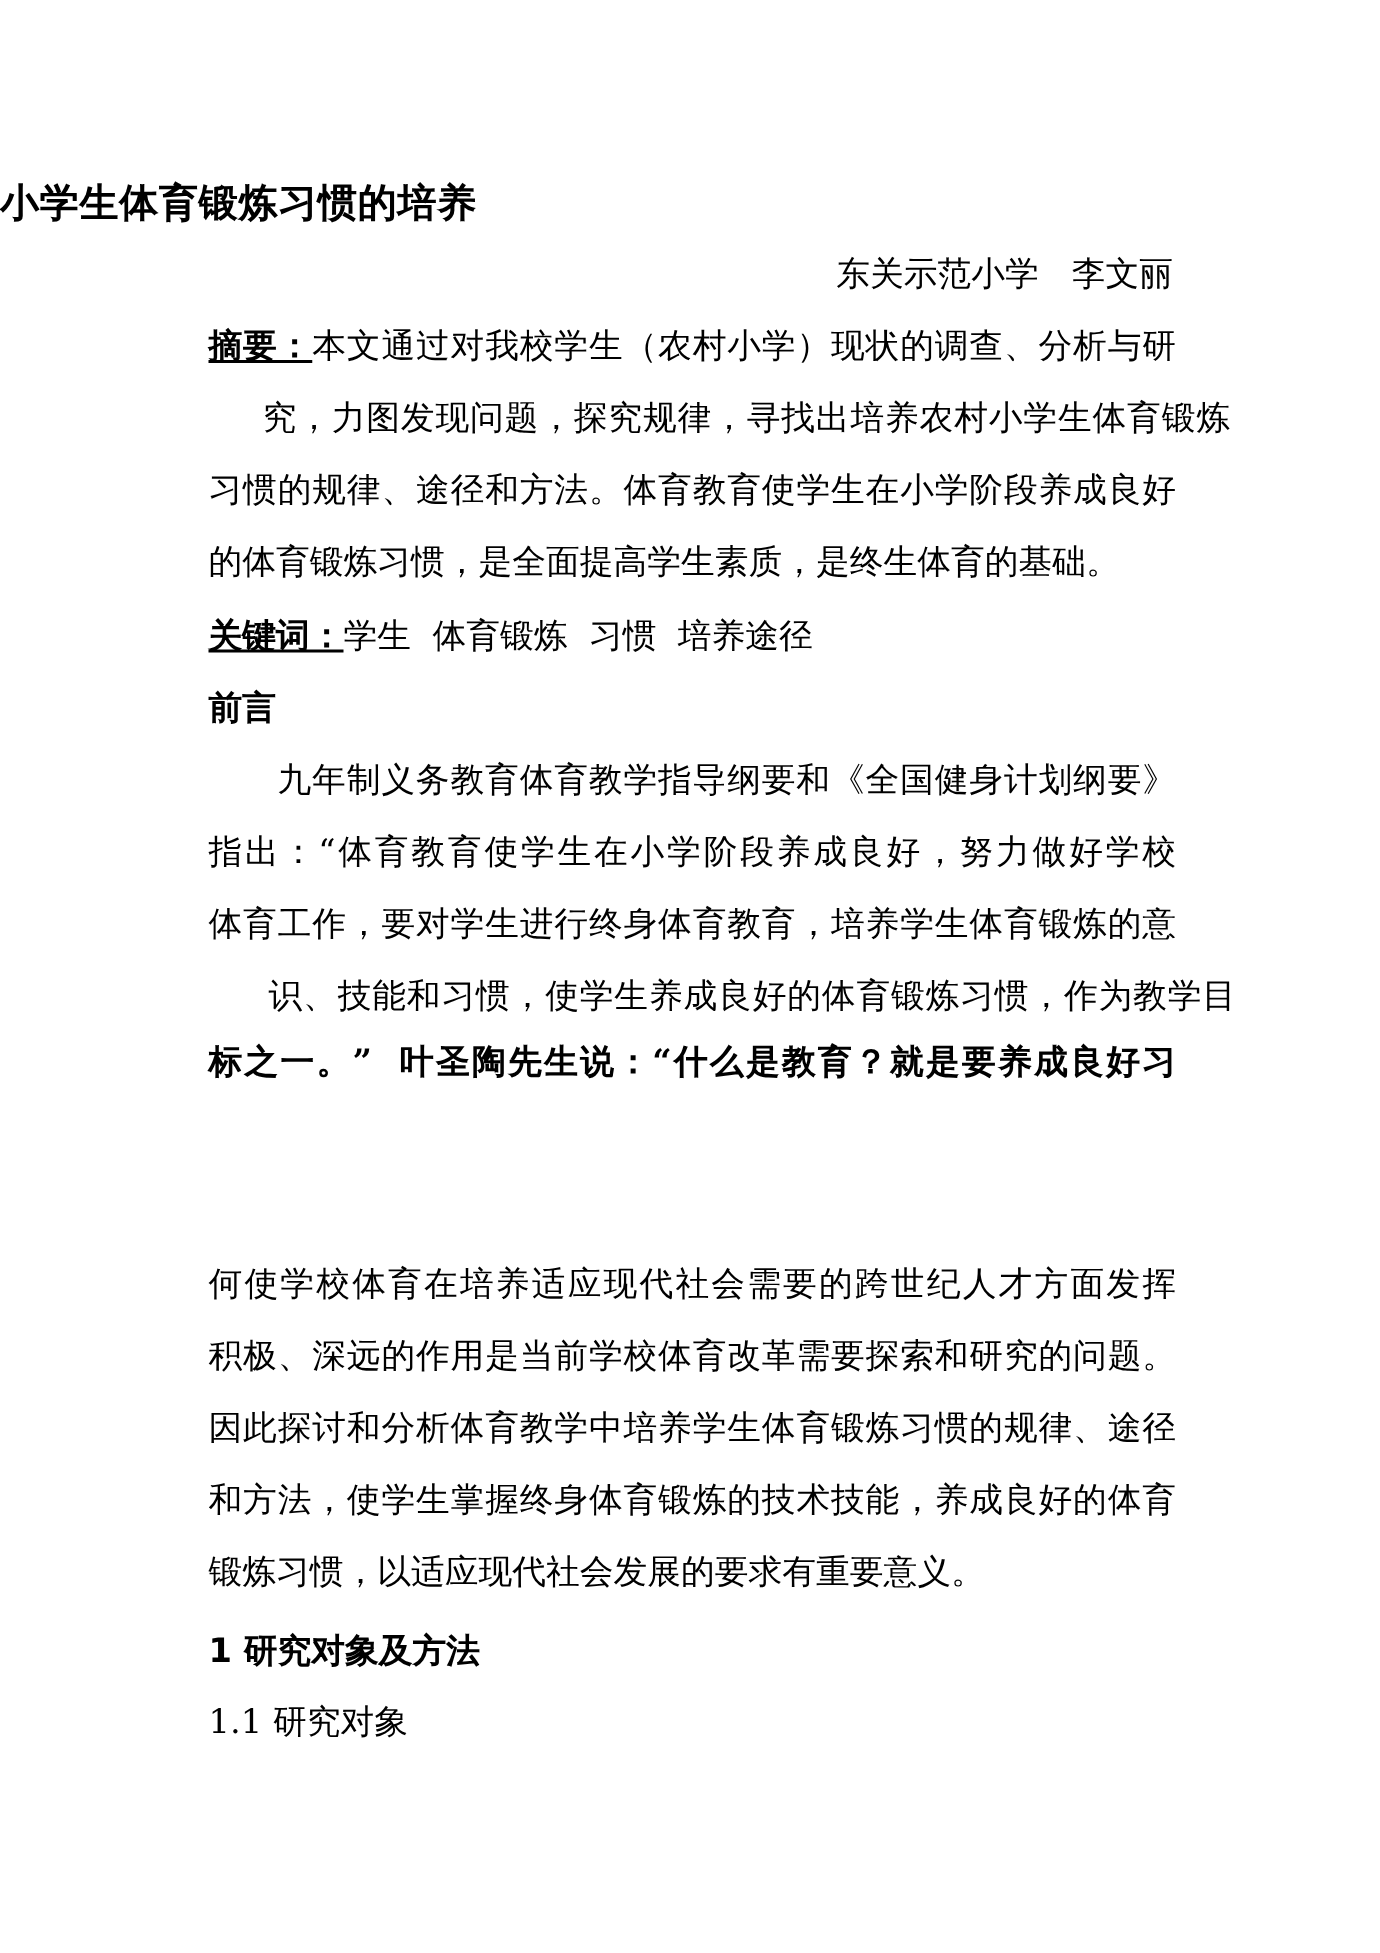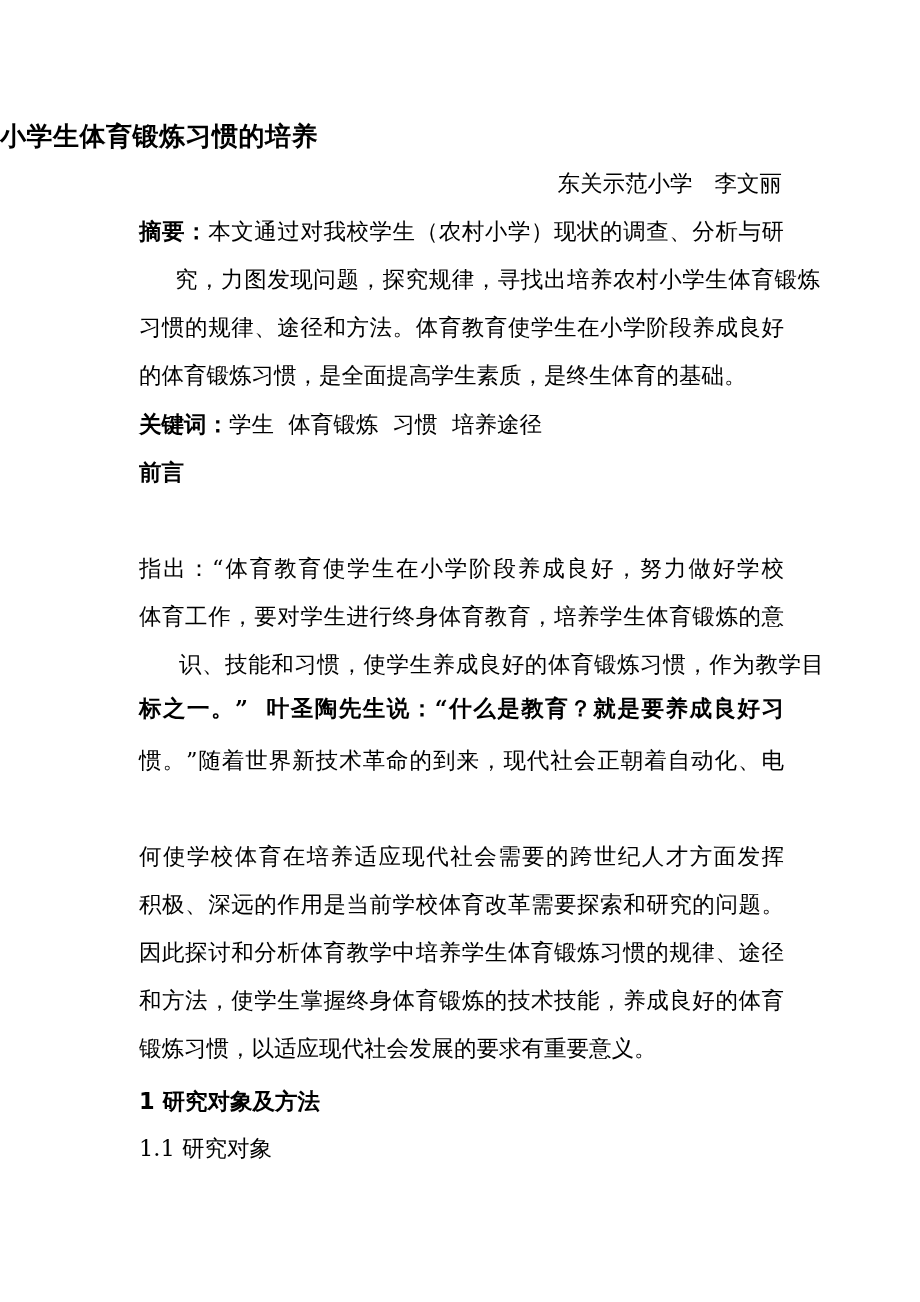--- a/index.html
+++ b/index.html
@@ -62,20 +62,21 @@
       top: 166px;
       height: 34px;
       line-height: 34px;
       font-size: 22.5px;
       white-space: nowrap;
     }
     .author .gap { display: inline-block; width: 22px; }
     .bold-label {
       font-family: "DejaVu Sans", "Liberation Sans", sans-serif;
       font-weight: bold;
+      text-decoration: underline;
     }
     .heading {
       position: absolute;
       left: 139px;
       height: 34px;
       line-height: 34px;
       font-size: 22.5px;
       font-family: "DejaVu Sans", "Liberation Sans", sans-serif;
       font-weight: bold;
       white-space: nowrap;
@@ -106,25 +107,25 @@
   <div class="line" style="top:262px;margin-left:36px;">究，力图发现问题，探究规律，寻找出培养农村小学生体育锻炼</div>
   <div class="line last" style="top:358px;">的体育锻炼习惯，是全面提高学生素质，是终生体育的基础。</div>
   <div class="line" style="top:310px;">习惯的规律、途径和方法。体育教育使学生在小学阶段养成良好</div>
 
   <div class="line last" style="top:407px;">
     <span class="bold-label">关键词：</span><span style="white-space:pre;">学生  体育锻炼  习惯  培养途径</span>
   </div>
 
   <div class="heading" style="top:455px;">前言</div>
 
+  <div class="line indent" style="top:503px;">九年制义务教育体育教学指导纲要和《全国健身计划纲要》</div>
   <div class="line" style="top:551px;">指出：“体育教育使学生在小学阶段养成良好，努力做好学校</div>
   <div class="line" style="top:599px;">体育工作，要对学生进行终身体育教育，培养学生体育锻炼的意</div>
   <div class="line" style="top:647px;margin-left:40px;">识、技能和习惯，使学生养成良好的体育锻炼习惯，作为教学目</div>
   <div class="line" style="top:691px; white-space:pre;font-weight:bold;">标之一。”  叶圣陶先生说：“什么是教育？就是要养成良好习</div>
-  <div class="line" style="top:743px;">惯。”随着世界新技术革命的到来，现代社会正朝着自动化、电</div>
   <div class="line" style="top:839px;">何使学校体育在培养适应现代社会需要的跨世纪人才方面发挥</div>
   <div class="line" style="top:887px;">积极、深远的作用是当前学校体育改革需要探索和研究的问题。</div>
   <div class="line" style="top:935px;">因此探讨和分析体育教学中培养学生体育锻炼习惯的规律、途径</div>
   <div class="line" style="top:983px;">和方法，使学生掌握终身体育锻炼的技术技能，养成良好的体育</div>
   <div class="line last" style="top:1031px;">锻炼习惯，以适应现代社会发展的要求有重要意义。</div>
 
   <div class="heading" style="top:1084px;">1 研究对象及方法</div>
   <div class="subheading" style="top:1131px;">1.1 研究对象</div>
 
 </div>

